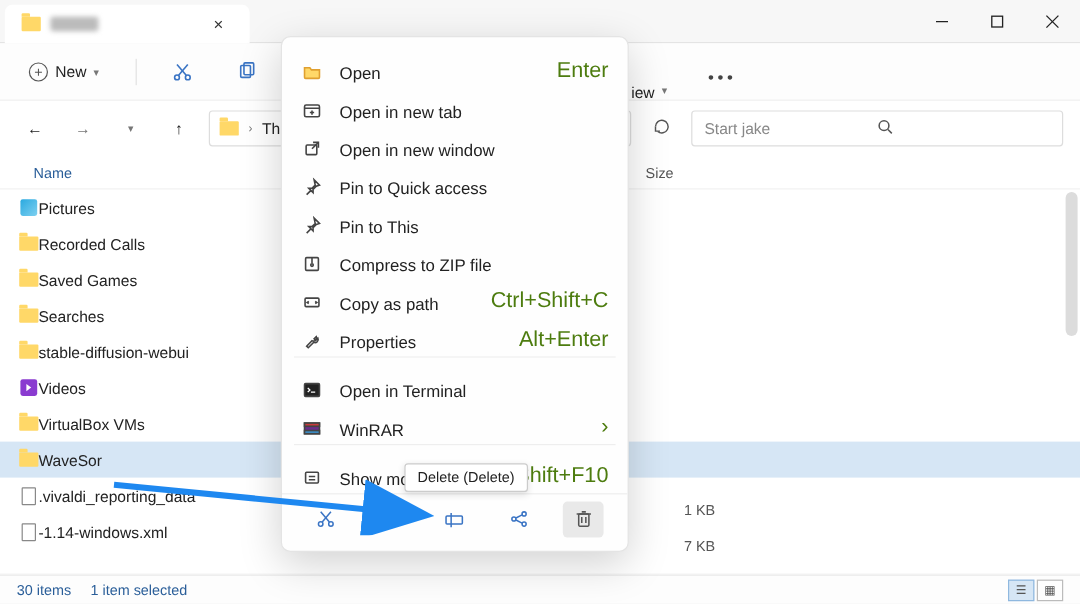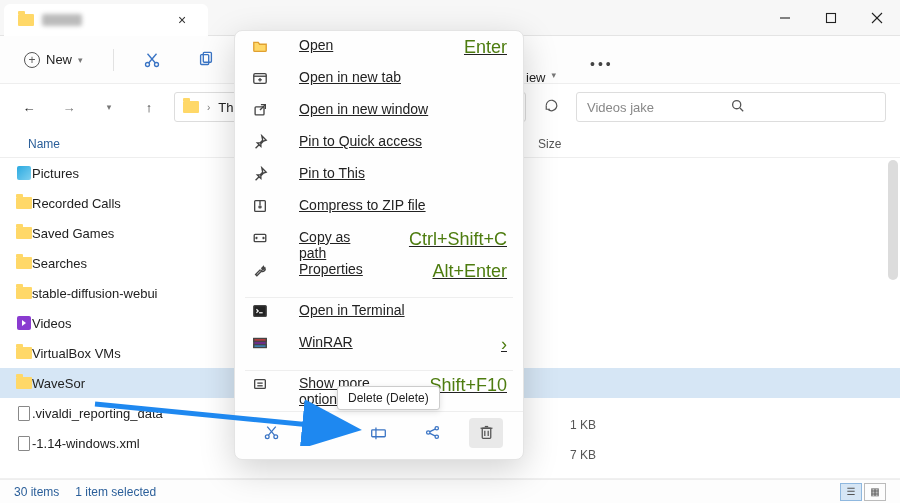--- a/index.html
+++ b/index.html
@@ -64,21 +64,21 @@
   .file-ic { width: 12px; height: 15px; border: 1px solid #888; border-radius: 1px; background: #fff; }
 
   
   .status { position: absolute; bottom: 0; left: 0; right: 0; height: 24px; background: #fdfdfd; border-top: 1px solid #eee; display: flex; align-items: center; padding: 0 14px; gap: 16px; font-size: 12px; color: #2a5e99; }
   .status .viewicons { margin-left: auto; display: flex; gap: 2px; }
   .vicon { width: 22px; height: 18px; border: 1px solid #bbb; display:flex; align-items:center; justify-content:center; font-size:10px; color:#555; }
   .vicon.active { background:#d6e6f5; border-color:#8fb8df; }
 
   
   .ctxmenu { position: absolute; left: 234px; top: 30px; width: 290px; background: #fefefe; border: 1px solid #e4e4e4; border-radius: 8px; box-shadow: 0 10px 35px rgba(0,0,0,.18); padding: 6px 0; z-index: 50; }
-  .ctxitem { height: 32px; display: flex; align-items: flex-start; padding: 0 16px; gap: 30px; font-size: 14px; color: #222; text-decoration: underline; }
+  .ctxitem { height: 32px; display: flex; align-items: flex-end; padding: 0 16px; gap: 14px; font-size: 14px; color: #222; }
   .ctxitem .ci { width: 18px; height: 18px; display: flex; align-items: center; justify-content: center; }
   .ctxitem .ci svg { width: 16px; height: 16px; stroke: #444; stroke-width: 1.5; fill: none; }
   .ctxitem .label { flex: 1; }
   .ctxitem .hint { font-size: 18px; color: #4d7c0f; }
   .ctxsep { height: 1px; background: #eee; margin: 4px 10px; }
   .ctx-actions { height: 42px; border-top: 1px solid #eee; margin-top: 4px; display: flex; align-items: center; justify-content: space-around; padding: 0 10px; position: relative; }
   .ctx-actions .ab { width: 34px; height: 30px; display: flex; align-items:center; justify-content:center; border-radius:4px; }
   .ctx-actions .ab.hl { background: #e9e9e9; }
   .ctx-actions .ab svg { width:17px; height:17px; stroke:#3a74c4; stroke-width:1.5; fill:none; }
   .ctx-actions .ab.hl svg { stroke:#555; }
@@ -170,21 +170,21 @@
     <span>This PC</span>
     <span class="crumb-sep">›</span>
   </div>
   <div class="refr">
     <svg width="15" height="15" viewBox="0 0 20 20" style="stroke:#555;fill:none;stroke-width:1.6">
         <path d="M3 10a7 7 0 1 1 2.5 5.4"></path>
         <polyline points="3,13 3,18 8,18" transform="translate(0 -3)"></polyline>
       </svg>
   </div>
   <div class="search">
-    <span>Videos jake</span>
+    <span>Start jake</span>
     <span class="sicon">
       <svg width="13" height="13" viewBox="0 0 16 16" style="stroke:#555;fill:none;stroke-width:1.6">
           <circle cx="7" cy="7" r="5"></circle>
           <line x1="11" y1="11" x2="15" y2="15"></line>
         </svg>
     </span>
   </div>
 </div>
 
 <div class="colhdr">

